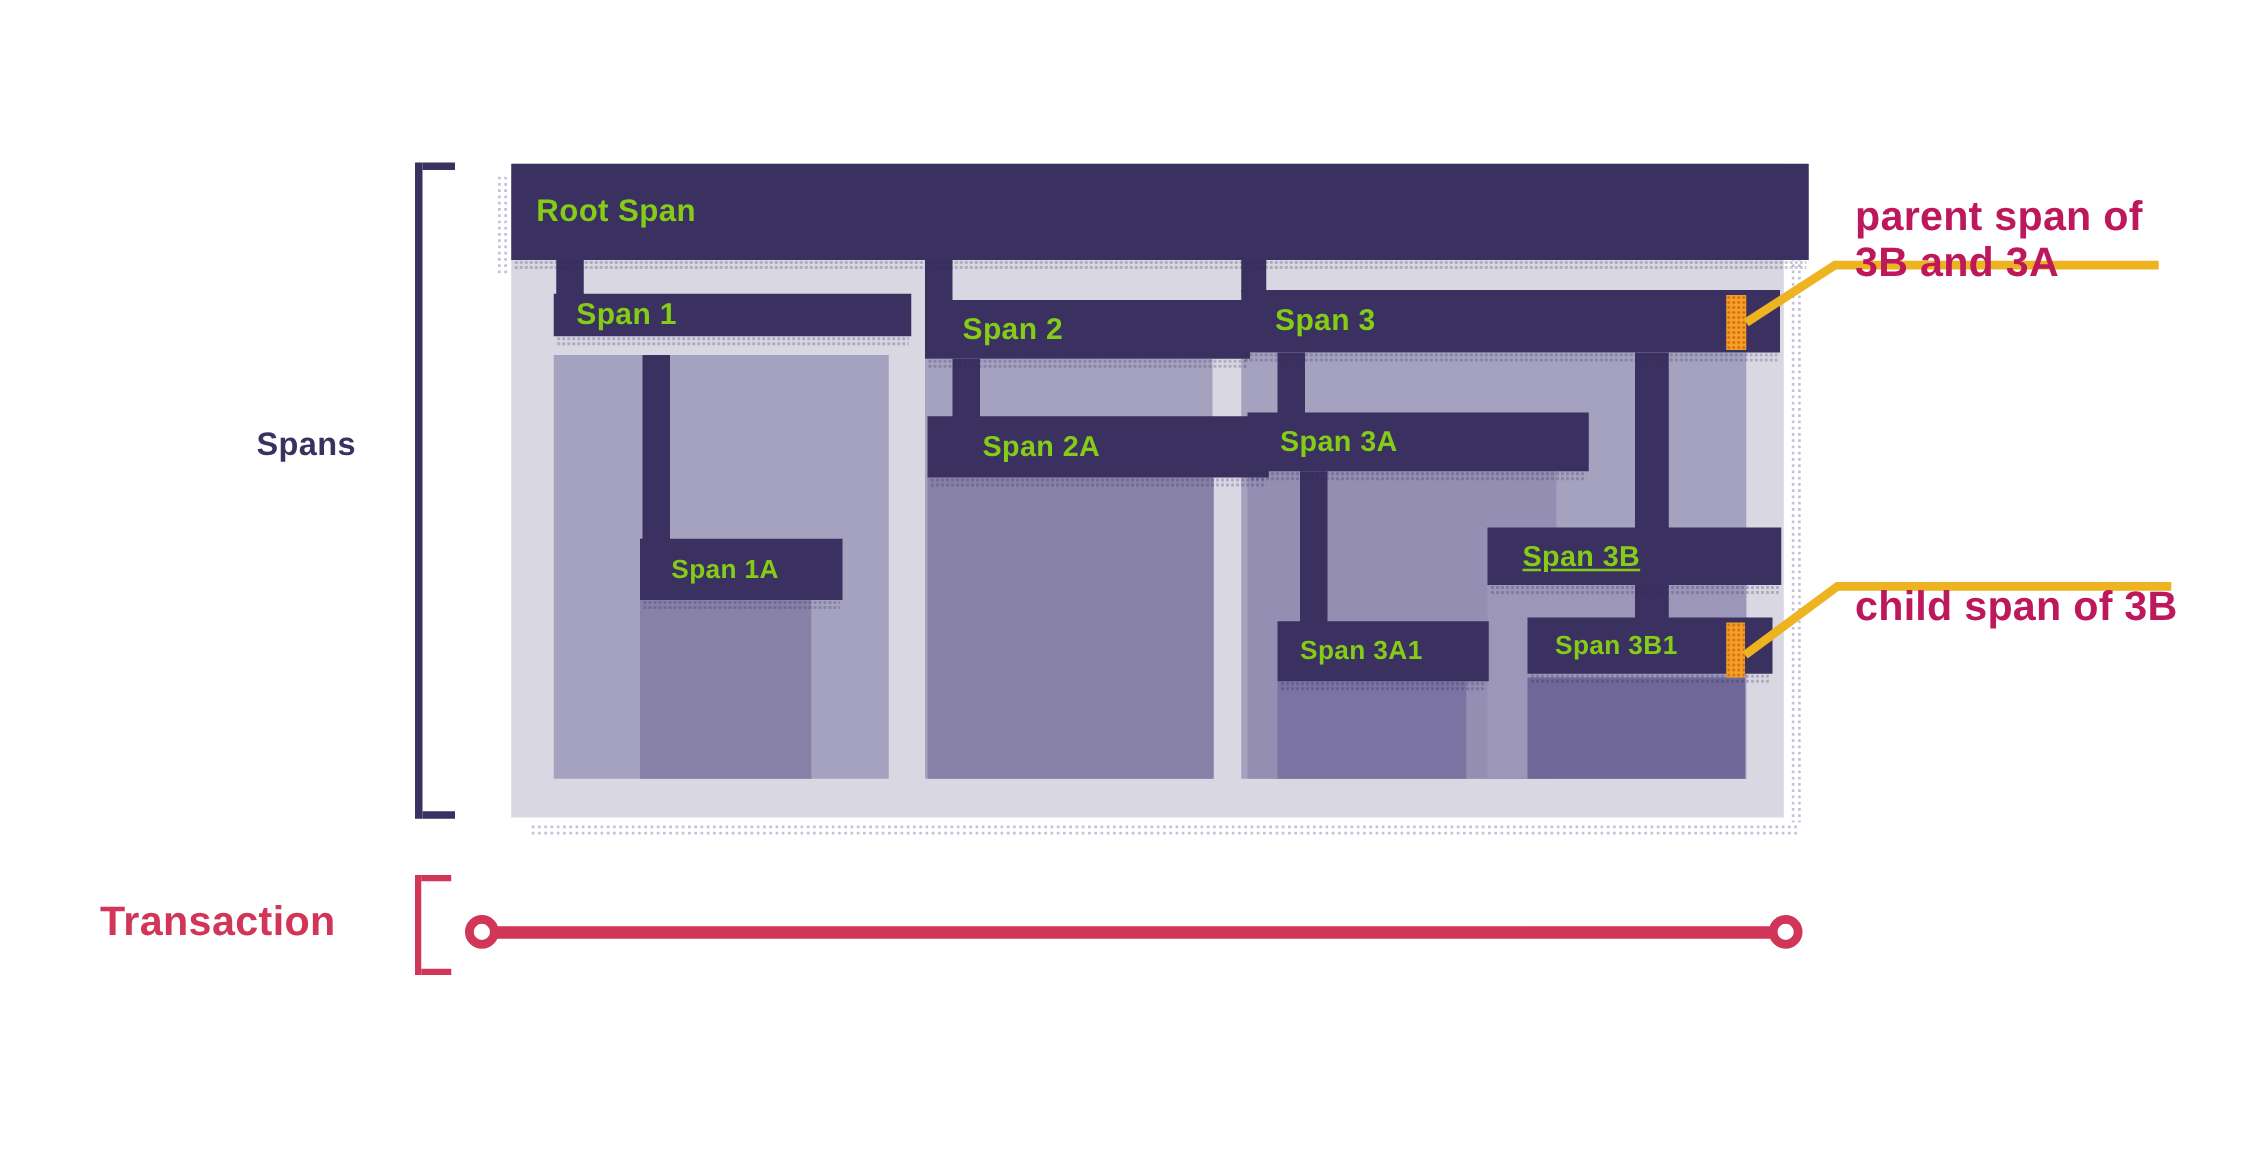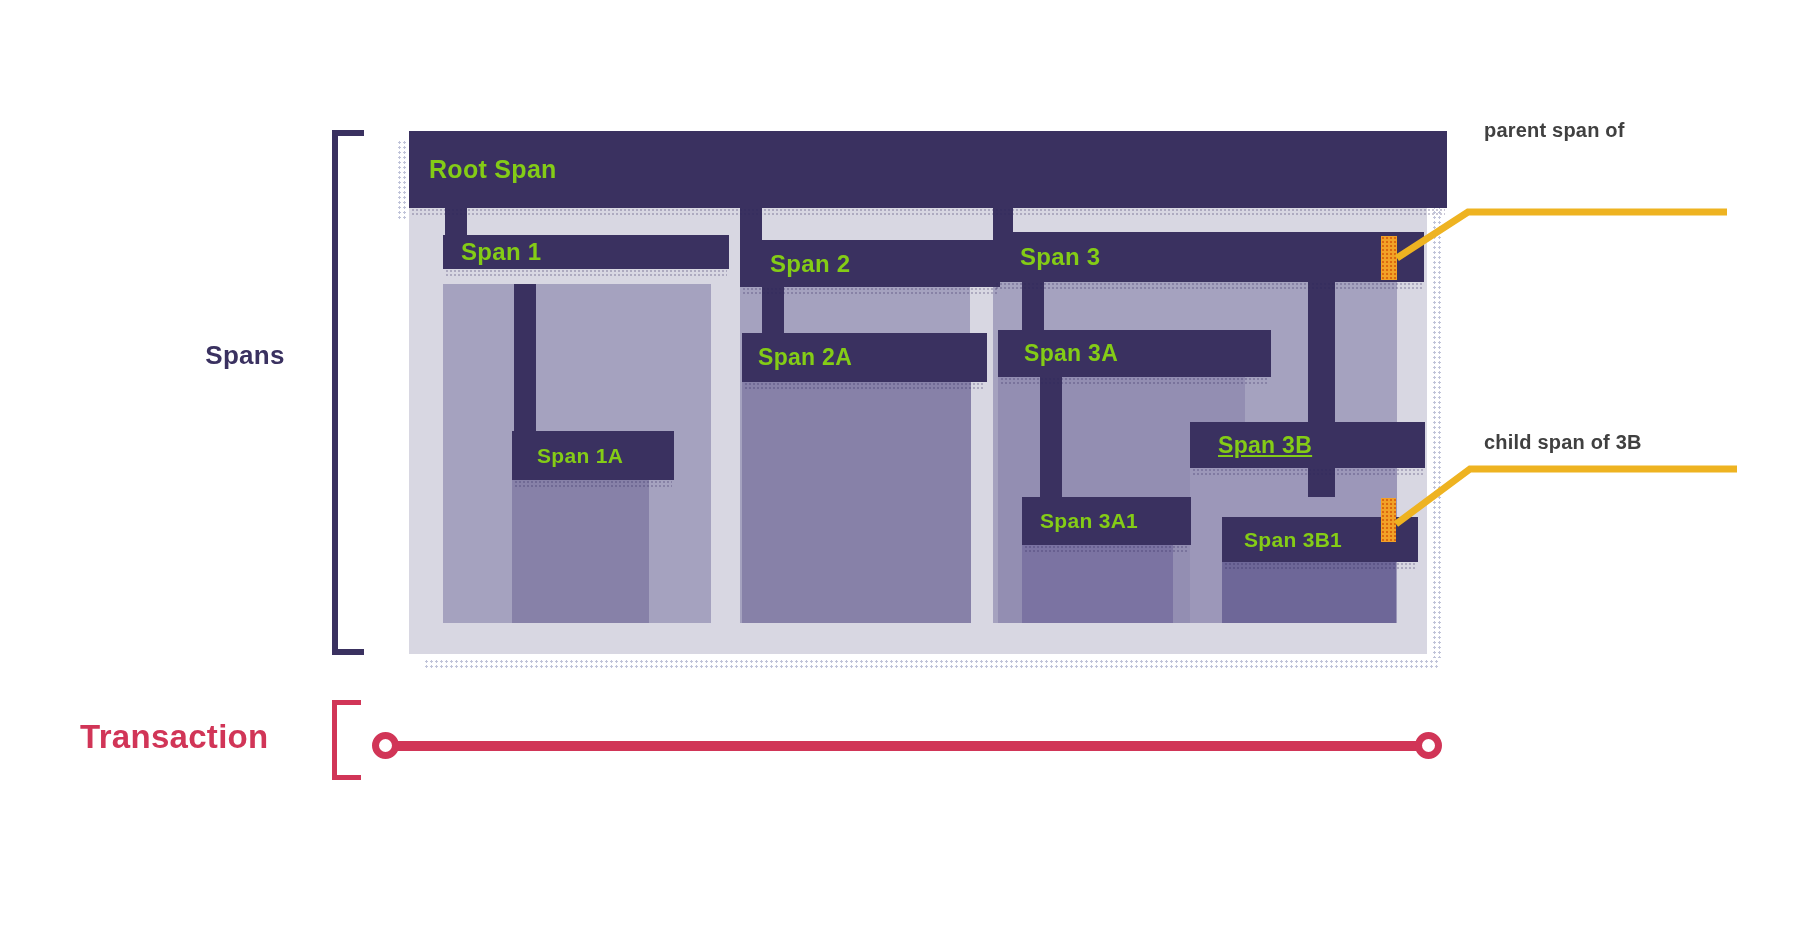--- a/index.html
+++ b/index.html
@@ -51,21 +51,21 @@
   .bar.small{font-size:21px;}
 
   
   .marker{
     background:#f2a127;z-index:8;
     background-image:radial-gradient(circle,rgba(216,95,10,.85) 1px,transparent 1.2px);
     background-size:4px 4px;
   }
 
   
-  .annotation{color:#404040;font-size:20px;line-height:37px;z-index:10;letter-spacing:.2px;}
+  .annotation{color:#be185d;font-size:33px;line-height:37px;z-index:10;letter-spacing:.2px;margin-top:42px;}
   .annotation span{display:block;}
   .overlay-svg{left:0;top:0;width:1801px;height:927px;z-index:9;pointer-events:none;}
 
   
   .timeline-line{left:390px;top:741px;width:1032px;height:10px;background:#d13557;border-radius:5px;z-index:2;}
   .timeline-dot{
     width:13px;height:13px;border:7px solid #d13557;border-radius:50%;
     background:#ffffff;z-index:3;
   }
 </style>
@@ -113,50 +113,51 @@
   <div class="abs bar" style="left:443px;top:235px;width:268px;height:34px;padding-left:18px;">
     <span>Span 1</span>
   </div>
   <div class="abs bar small" style="left:512px;top:431px;width:137px;height:49px;padding-left:25px;">
     <span>Span 1A</span>
   </div>
 
   <div class="abs bar" style="left:740px;top:240px;width:230px;height:47px;padding-left:30px;">
     <span>Span 2</span>
   </div>
-  <div class="abs bar mid" style="left:742px;top:333px;width:229px;height:49px;padding-left:16px;text-align:right;">
+  <div class="abs bar mid" style="left:742px;top:333px;width:229px;height:49px;padding-left:44px;text-align:right;">
     <span>Span 2A</span>
   </div>
 
   <div class="abs bar" style="left:993px;top:232px;width:404px;height:50px;padding-left:27px;">
     <span>Span 3</span>
   </div>
   <div class="abs bar mid" style="left:998px;top:330px;width:247px;height:47px;padding-left:26px;">
     <span>Span 3A</span>
   </div>
   <div class="abs bar small" style="left:1022px;top:497px;width:151px;height:48px;padding-left:18px;">
     <span>Span 3A1</span>
   </div>
   <div class="abs bar mid" style="left:1190px;top:422px;width:207px;height:46px;padding-left:28px;text-decoration:underline;">
     <span>Span 3B</span>
   </div>
-  <div class="abs bar small" style="left:1222px;top:517px;width:174px;height:45px;padding-left:22px;">
+  <div class="abs bar small" style="left:1222px;top:494px;width:174px;height:45px;padding-left:22px;">
     <span>Span 3B1</span>
   </div>
 
   <div class="abs marker" style="left:1381px;top:236px;width:16px;height:44px;"></div>
   <div class="abs marker" style="left:1381px;top:498px;width:15px;height:44px;"></div>
 
   <svg class="abs overlay-svg" viewBox="0 0 1801 927">
     <polyline points="1397,258 1468,212 1727,212" fill="none" stroke="#eeb321" stroke-width="7"></polyline>
     <polyline points="1396,524 1470,469 1737,469" fill="none" stroke="#eeb321" stroke-width="7"></polyline>
   </svg>
 
   <div class="abs annotation" style="left:1484px;top:112px;">
     <span>parent span of</span>
+    <span>3B and 3A</span>
   </div>
   <div class="abs annotation" style="left:1484px;top:424px;">
     <span>child span of 3B</span>
   </div>
 
   <div class="abs transaction-label">Transaction</div>
   <div class="abs red-line" style="left:332px;top:700px;width:5px;height:80px;"></div>
   <div class="abs red-line" style="left:337px;top:700px;width:24px;height:5px;"></div>
   <div class="abs red-line" style="left:337px;top:775px;width:24px;height:5px;"></div>
 

